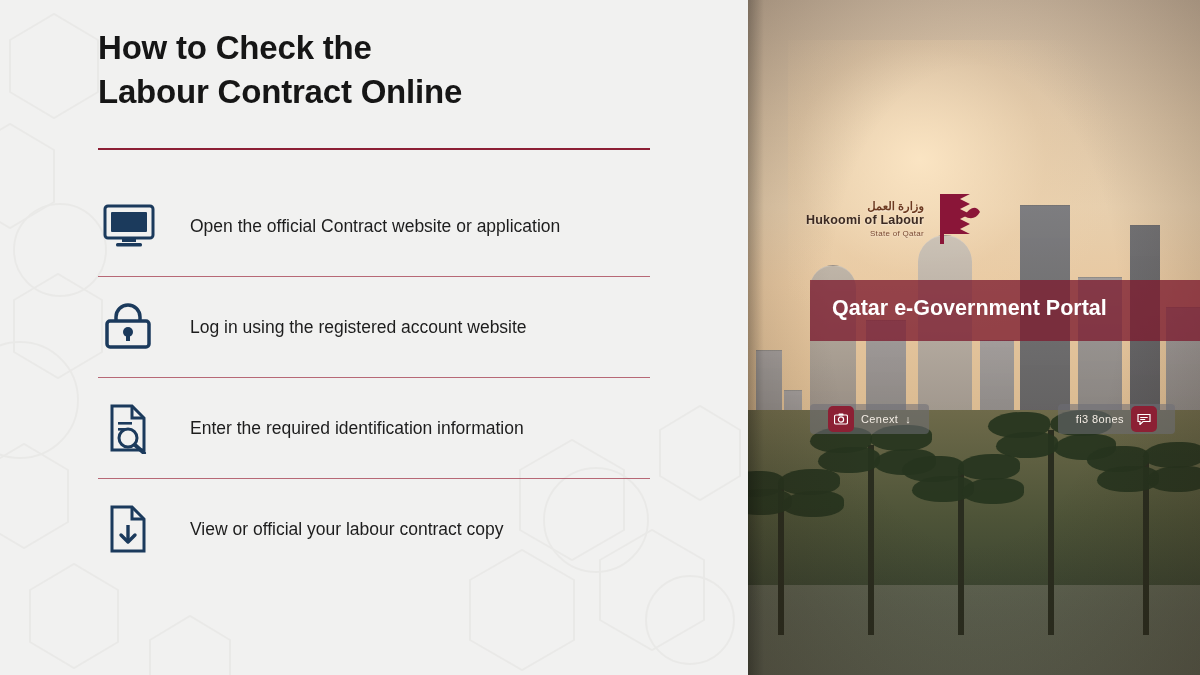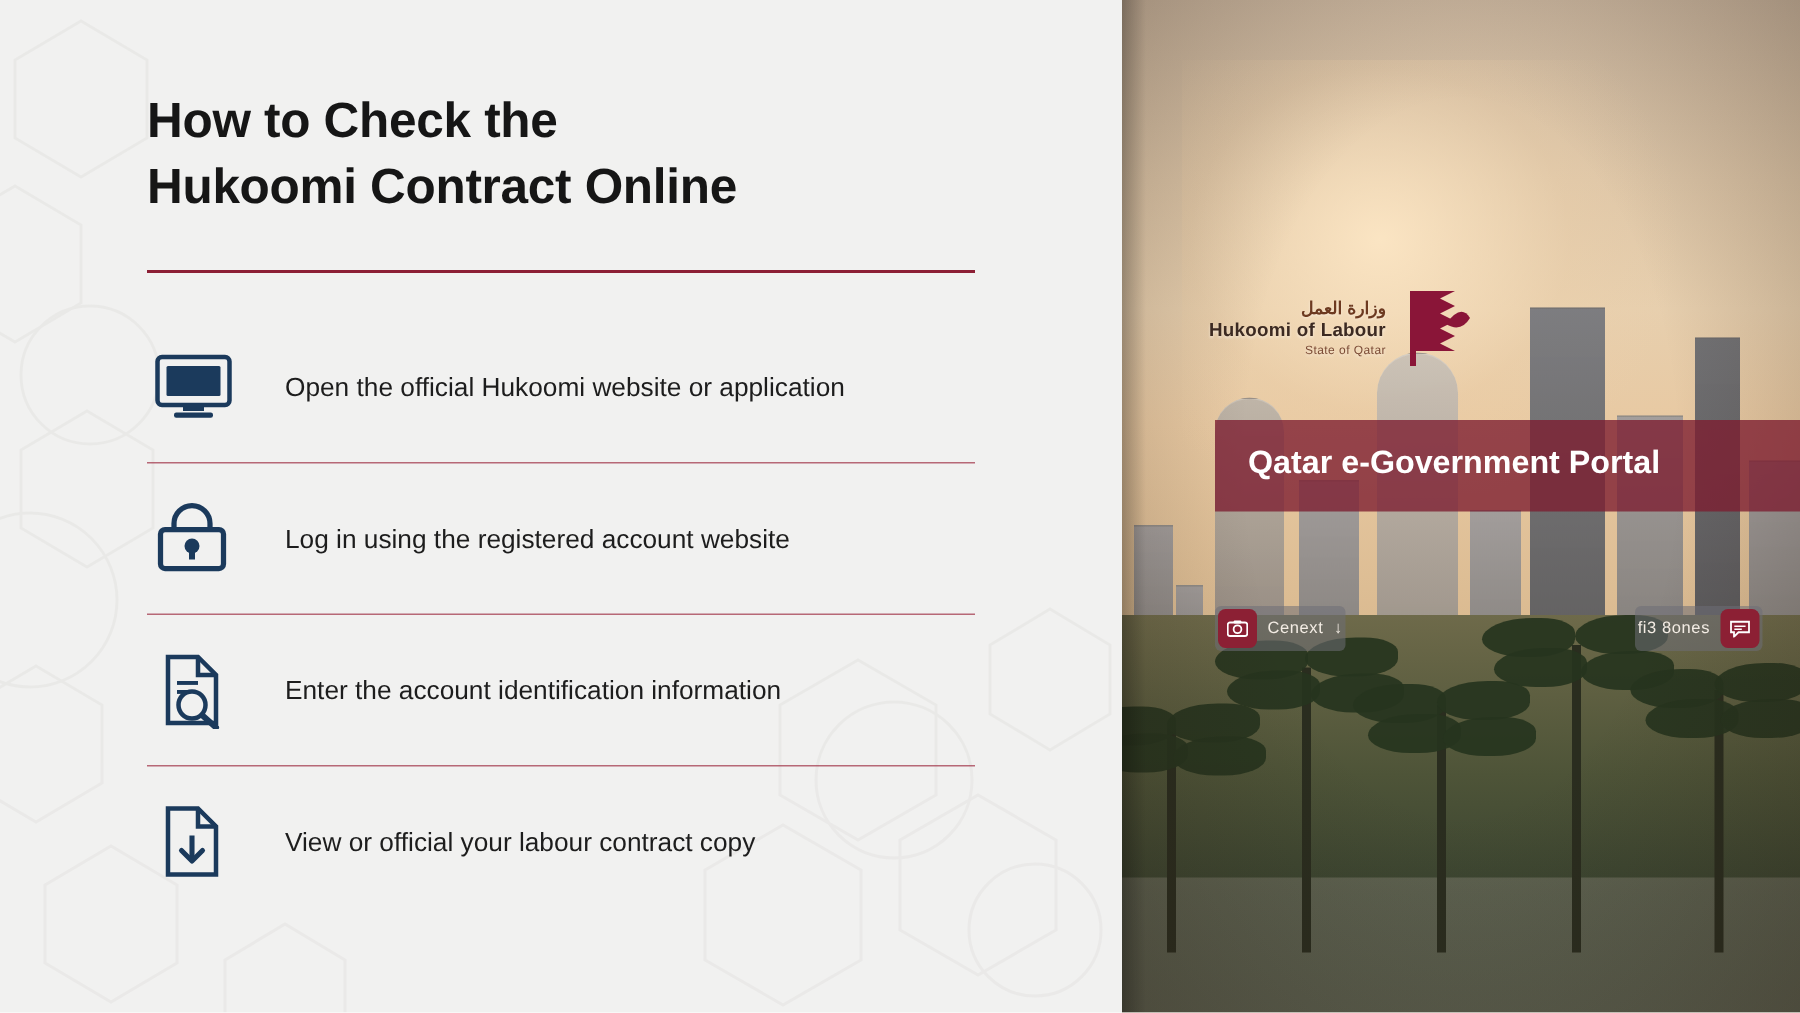--- a/index.html
+++ b/index.html
@@ -32,21 +32,20 @@
     position: relative;
     padding: 26px 60px 0 98px;
     z-index: 2;
   }
   .title {
     font-size: 33px;
     font-weight: bold;
     color: #161616;
     line-height: 1.34;
     letter-spacing: -0.2px;
-    margin-top: 32px;
   }
   .title-rule {
     margin-top: 34px;
     width: 552px;
     height: 2px;
     background: #8c1f35;
   }
 
   .steps { margin-top: 26px; width: 552px; }
   .step {
@@ -156,21 +155,21 @@
     z-index: 6;
   }
 
   
   .chip {
     position: absolute;
     height: 30px;
     display: flex;
     align-items: center;
     gap: 7px;
-    padding: 0 2px;
+    padding: 0 18px;
     background: rgba(110,110,118,0.55);
     border-radius: 4px;
     color: #f3ece4;
     font-size: 11px;
     letter-spacing: .4px;
     z-index: 6;
   }
   .chip-sq {
     width: 26px; height: 26px;
     border-radius: 5px;
@@ -214,36 +213,36 @@
         <path d="M660 430 l40 -24 l40 24 l0 46 l-40 24 l-40 -24 z"></path>
         <circle cx="596" cy="520" r="52"></circle>
         <circle cx="690" cy="620" r="44"></circle>
         <path d="M150 640 l40 -24 l40 24 l0 46 l-40 24 l-40 -24 z"></path>
       </g>
     </svg>
 
     <div class="left-content">
       <h1 class="title">
         <span>How to Check the</span><br>
-        <span>Hukoomi Contract Online</span>
+        <span>Labour Contract Online</span>
       </h1>
       <div class="title-rule"></div>
 
       <div class="steps">
 
         <div class="step">
           <div class="step-icon">
             <svg width="54" height="46" viewBox="0 0 54 46">
               <rect x="3" y="3" width="48" height="32" rx="3" fill="none" stroke="#1b3a5c" stroke-width="3"></rect>
               <rect x="9" y="9" width="36" height="20" rx="1" fill="#1b3a5c"></rect>
               <rect x="20" y="36" width="14" height="3" fill="#1b3a5c"></rect>
               <rect x="14" y="40" width="26" height="3.5" rx="1.5" fill="#1b3a5c"></rect>
             </svg>
           </div>
-          <div class="step-text">Open the official Hukoomi website or application</div>
+          <div class="step-text">Open the official Contract website or application</div>
         </div>
         <div class="step-sep"></div>
 
         <div class="step">
           <div class="step-icon">
             <svg width="54" height="50" viewBox="0 0 54 50">
               <path d="M14 20 v-5 a12 12 0 0 1 24 0 v5" fill="none" stroke="#1b3a5c" stroke-width="3.5"></path>
               <rect x="5" y="19" width="42" height="26" rx="3" fill="none" stroke="#1b3a5c" stroke-width="3.5"></rect>
               <circle cx="26" cy="30" r="5" fill="#1b3a5c"></circle>
               <rect x="24" y="30" width="4" height="9" fill="#1b3a5c"></rect>
@@ -257,21 +256,21 @@
           <div class="step-icon">
             <svg width="54" height="52" viewBox="0 0 54 52">
               <path d="M10 4 h20 l12 12 v32 h-32 z" fill="none" stroke="#1b3a5c" stroke-width="3"></path>
               <path d="M30 4 v12 h12" fill="none" stroke="#1b3a5c" stroke-width="3"></path>
               <rect x="16" y="20" width="14" height="2.6" fill="#1b3a5c"></rect>
               <rect x="16" y="26" width="10" height="2.6" fill="#1b3a5c"></rect>
               <circle cx="26" cy="36" r="9" fill="#f1f1f0" stroke="#1b3a5c" stroke-width="3"></circle>
               <line x1="33" y1="43" x2="42" y2="51" stroke="#1b3a5c" stroke-width="4" stroke-linecap="round"></line>
             </svg>
           </div>
-          <div class="step-text">Enter the account identification information</div>
+          <div class="step-text">Enter the required identification information</div>
         </div>
         <div class="step-sep"></div>
 
         <div class="step">
           <div class="step-icon">
             <svg width="54" height="52" viewBox="0 0 54 52">
               <path d="M10 4 h20 l12 12 v32 h-32 z" fill="none" stroke="#1b3a5c" stroke-width="3"></path>
               <path d="M30 4 v12 h12" fill="none" stroke="#1b3a5c" stroke-width="3"></path>
               <line x1="26" y1="22" x2="26" y2="38" stroke="#1b3a5c" stroke-width="3.4"></line>
               <path d="M19 32 l7 7 l7 -7" fill="none" stroke="#1b3a5c" stroke-width="3.4" stroke-linecap="round" stroke-linejoin="round"></path>

